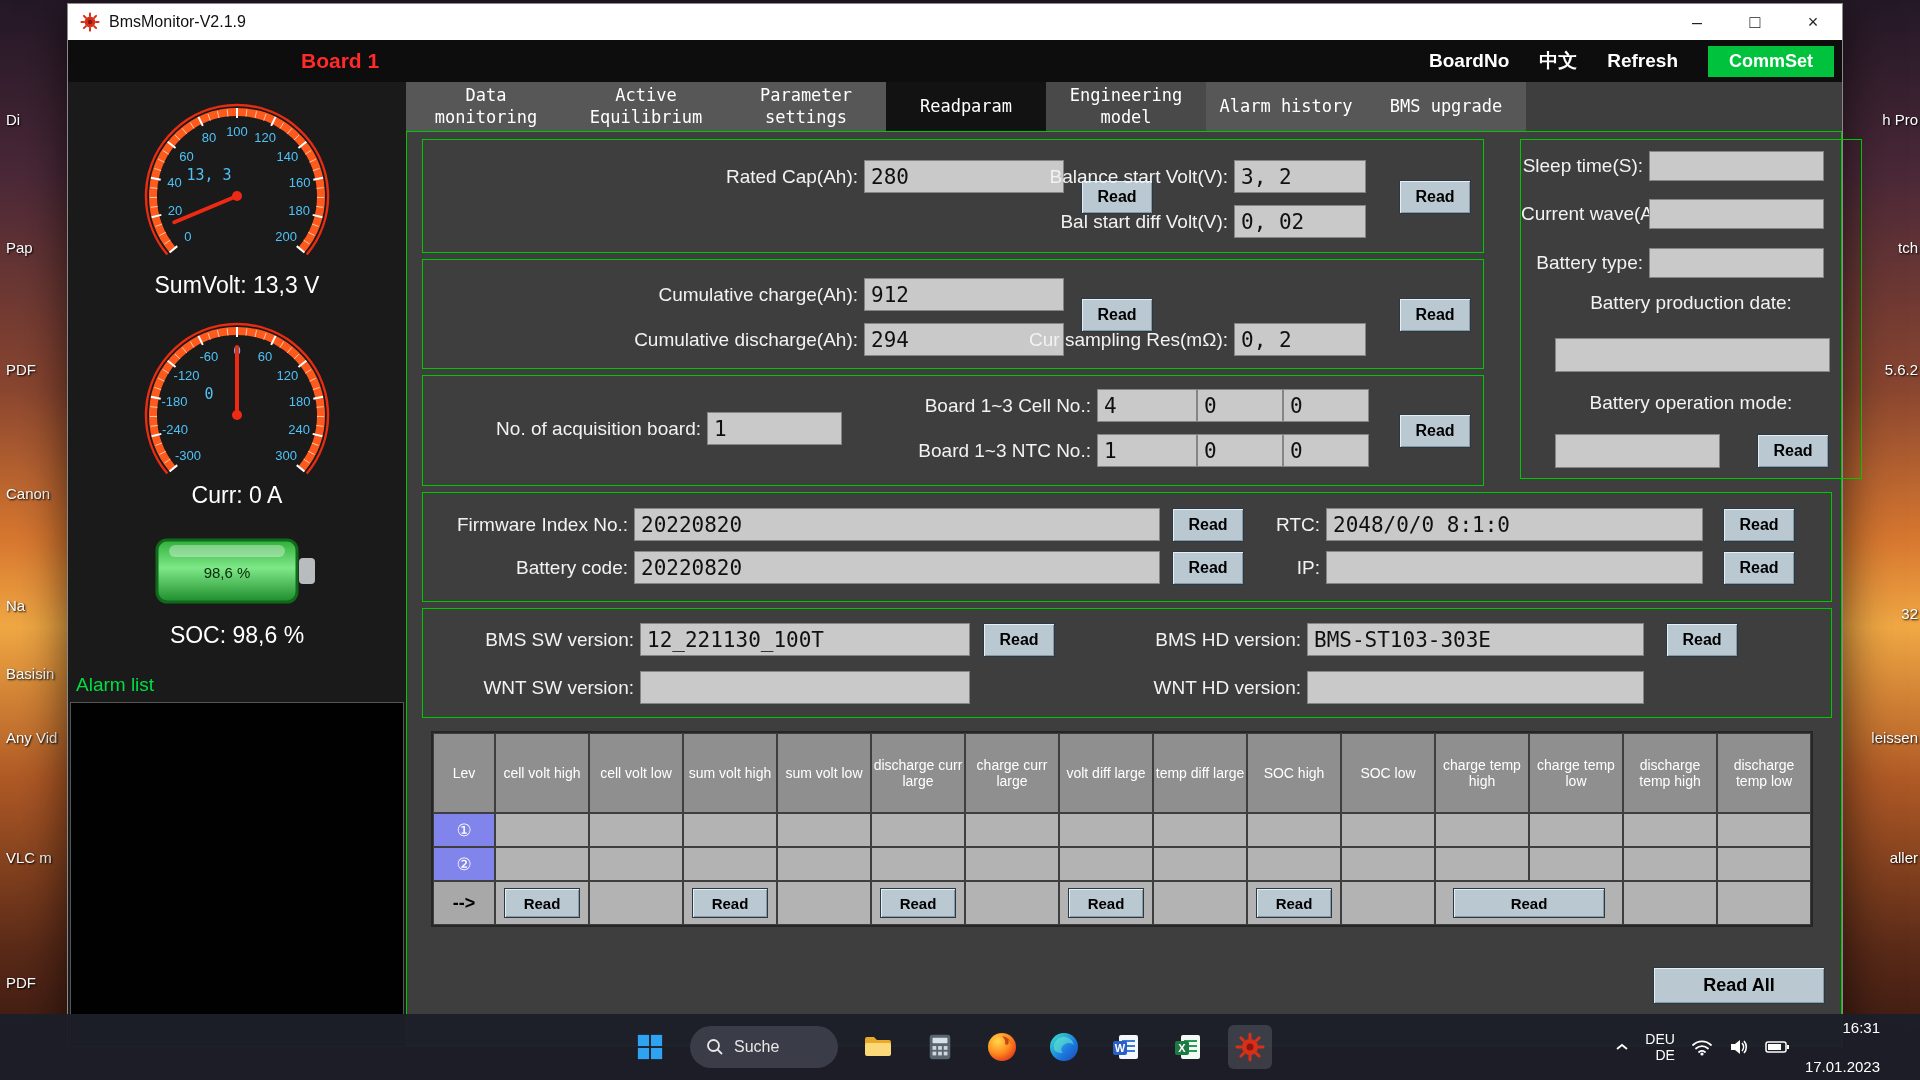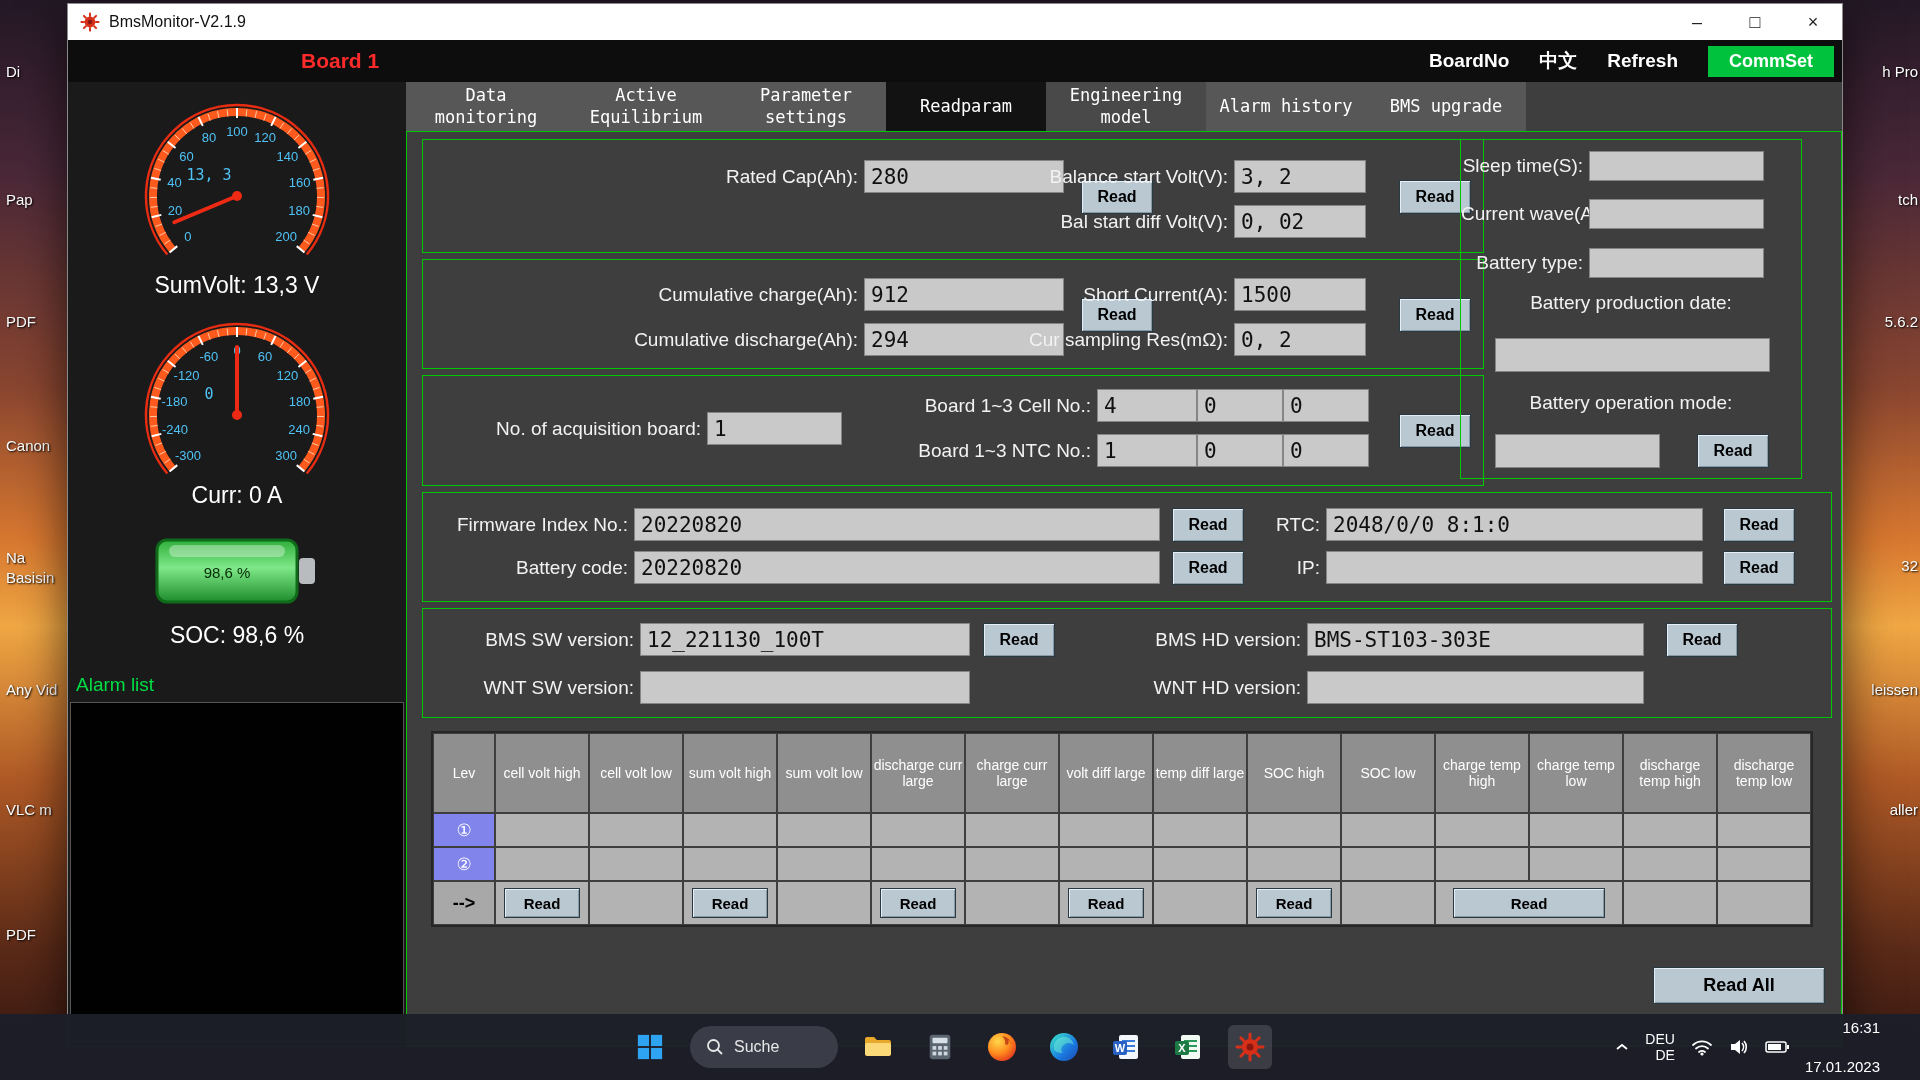--- a/index.html
+++ b/index.html
@@ -1,21 +1,21 @@
 <!DOCTYPE html>
 <html><head>
 <meta charset="utf-8">
 <style>
   * { margin:0; padding:0; box-sizing:border-box; }
   html,body { width:1920px; height:1080px; overflow:hidden; font-family:"Liberation Sans",sans-serif; }
   body { background:linear-gradient(180deg,#241826 0%,#4a2838 16%,#8a4630 36%,#d87830 50%,#f0a844 58%,#b05a26 72%,#5a2a18 88%,#301410 100%); position:relative; }
 
   
   .dicon { position:absolute; color:#fff; font-size:15px; text-shadow:1px 1px 2px #000; line-height:1.3; }
-  .dicon span { display:block; }
+  .dicon span { display:block;margin-top:48px; }
   .dicon.right { text-align:right; }
 
   
   .window { position:absolute; left:67px; top:3px; width:1776px; height:1044px; border:1px solid #8a8a8a; box-shadow:0 10px 45px rgba(0,0,0,.65); background:#3e3e3e; display:flex; flex-direction:column; }
   .titlebar { height:36px; background:#fff; display:flex; align-items:center; padding-left:12px; flex:0 0 auto; }
   .titlebar .ticon { width:20px; height:20px; margin-right:9px; }
   .titlebar .ttext { font-size:16px; color:#111; }
   .winbtns { margin-left:auto; display:flex; height:100%; }
   .winbtn { width:58px; height:100%; display:flex; align-items:center; justify-content:center; font-size:18px; color:#222; }
 
@@ -378,26 +378,20 @@
                 <span>912</span>
               </div>
           </div>
           <div class="frow" style="left:0;top:63px">
             <span class="flabel" style="width:441px">Cumulative discharge(Ah):</span>
             <div class="ffield" style="width:200px">
                 <span>294</span>
               </div>
           </div>
           <button class="readbtn" style="left:658px;top:38px">Read</button>
-          <div class="frow" style="left:440px;top:18px">
-            <span class="flabel" style="width:371px">Short Current(A):</span>
-            <div class="ffield" style="width:132px">
-                <span>1500</span>
-              </div>
-          </div>
           <div class="frow" style="left:440px;top:63px">
             <span class="flabel" style="width:371px">Cur sampling Res(mΩ):</span>
             <div class="ffield" style="width:132px">
                 <span>0, 2</span>
               </div>
           </div>
           <button class="readbtn" style="left:976px;top:38px">Read</button>
         </div>
 
         <div class="pbox" style="left:15px;top:243px;width:1062px;height:111px">
@@ -487,21 +481,21 @@
               </div>
           </div>
           <div class="frow" style="left:650px;top:62px">
             <span class="flabel" style="width:234px">WNT HD version:</span>
             <div class="ffield" style="width:337px">
                 <span></span>
               </div>
           </div>
         </div>
 
-        <div class="pbox" style="left:1053px;top:7px;width:342px;height:340px">
+        <div class="pbox" style="left:1113px;top:7px;width:342px;height:340px">
           <div class="frow" style="left:0;top:11px">
             <span class="flabel" style="width:128px">Sleep time(S):</span>
             <div class="ffield" style="width:175px;height:30px">
                 <span></span>
               </div>
           </div>
           <div class="frow" style="left:0;top:59px">
             <span class="flabel" style="width:128px">Current wave(A):</span>
             <div class="ffield" style="width:175px;height:30px">
                 <span></span>

